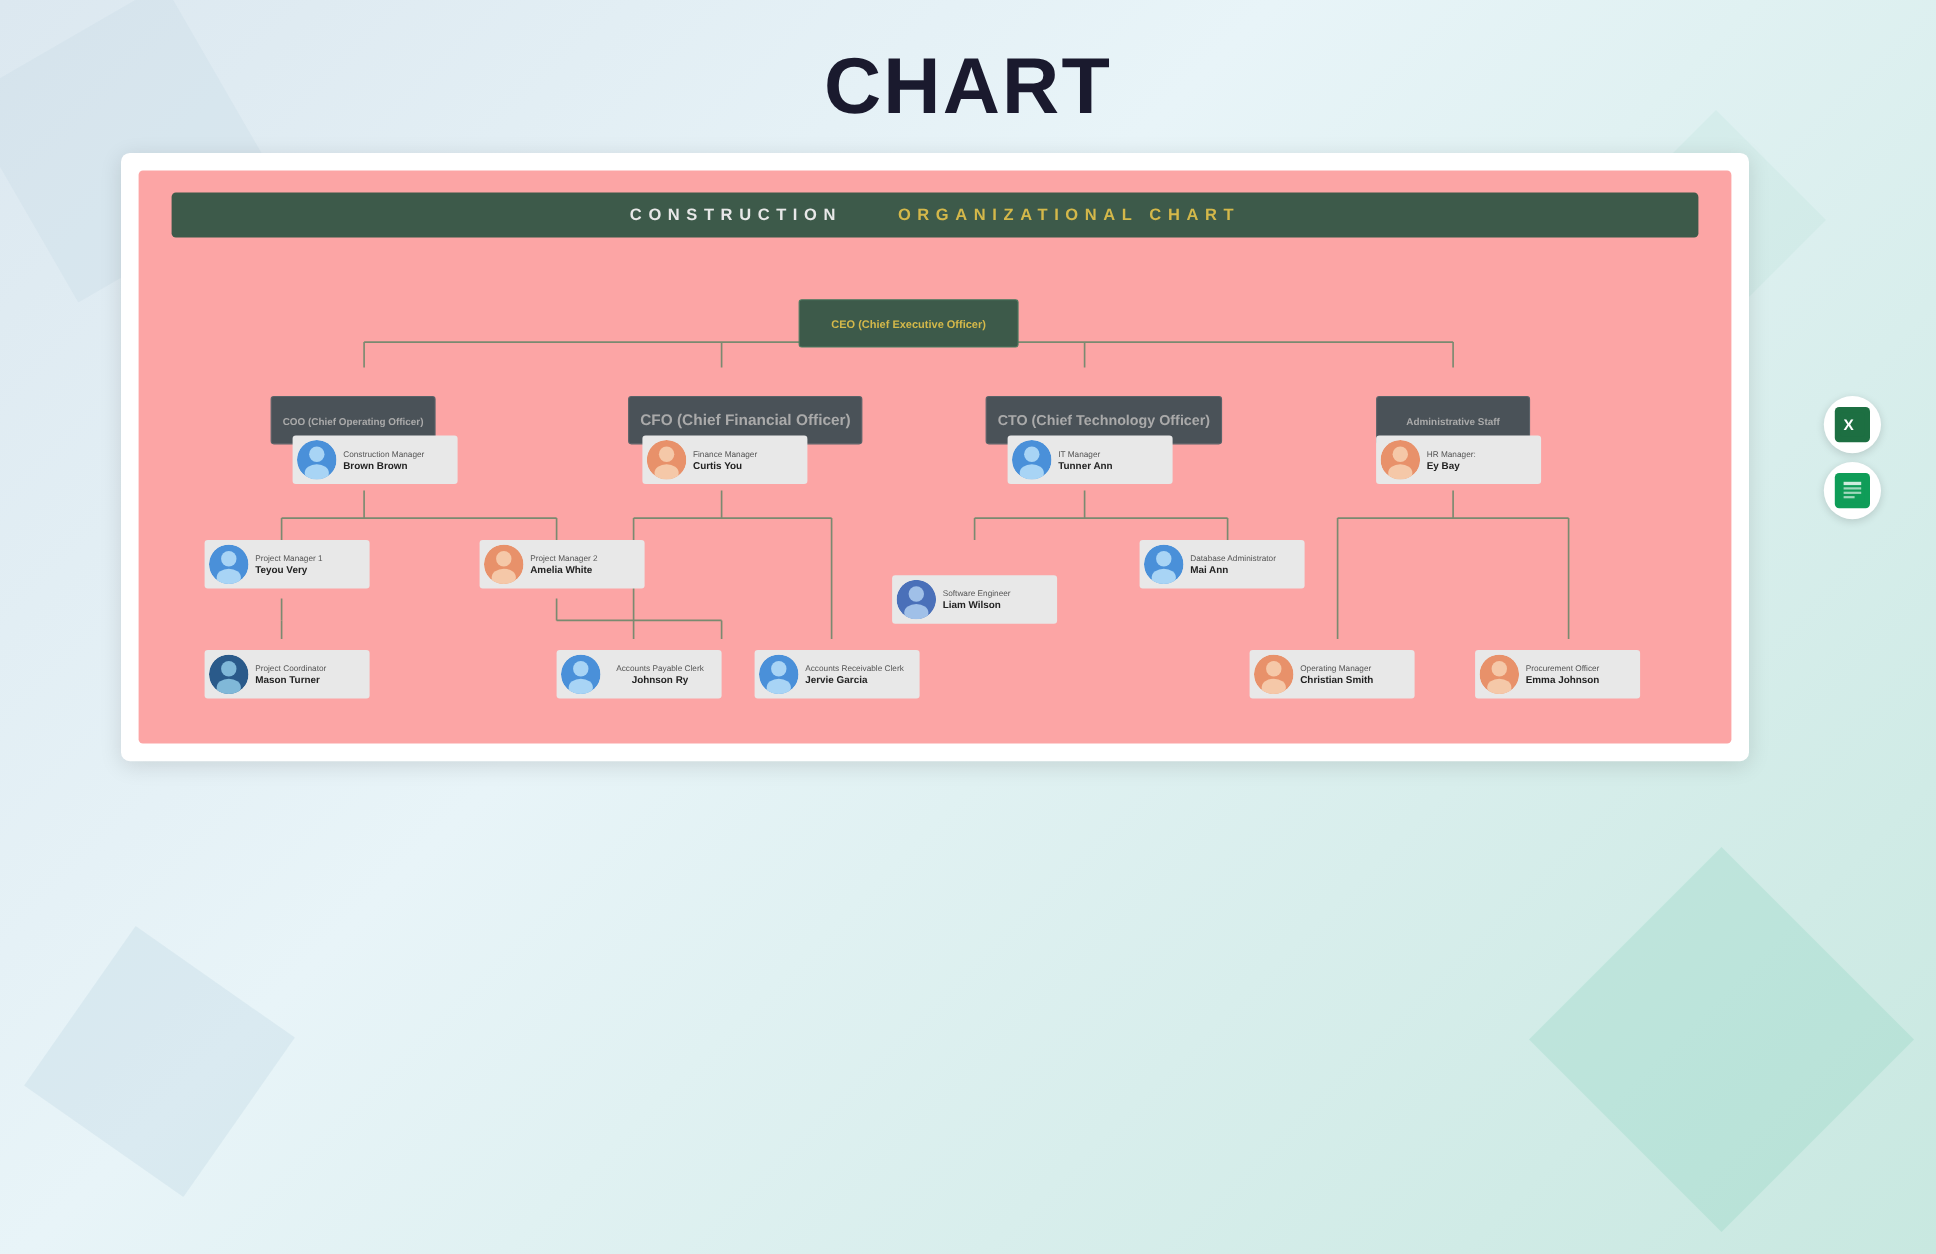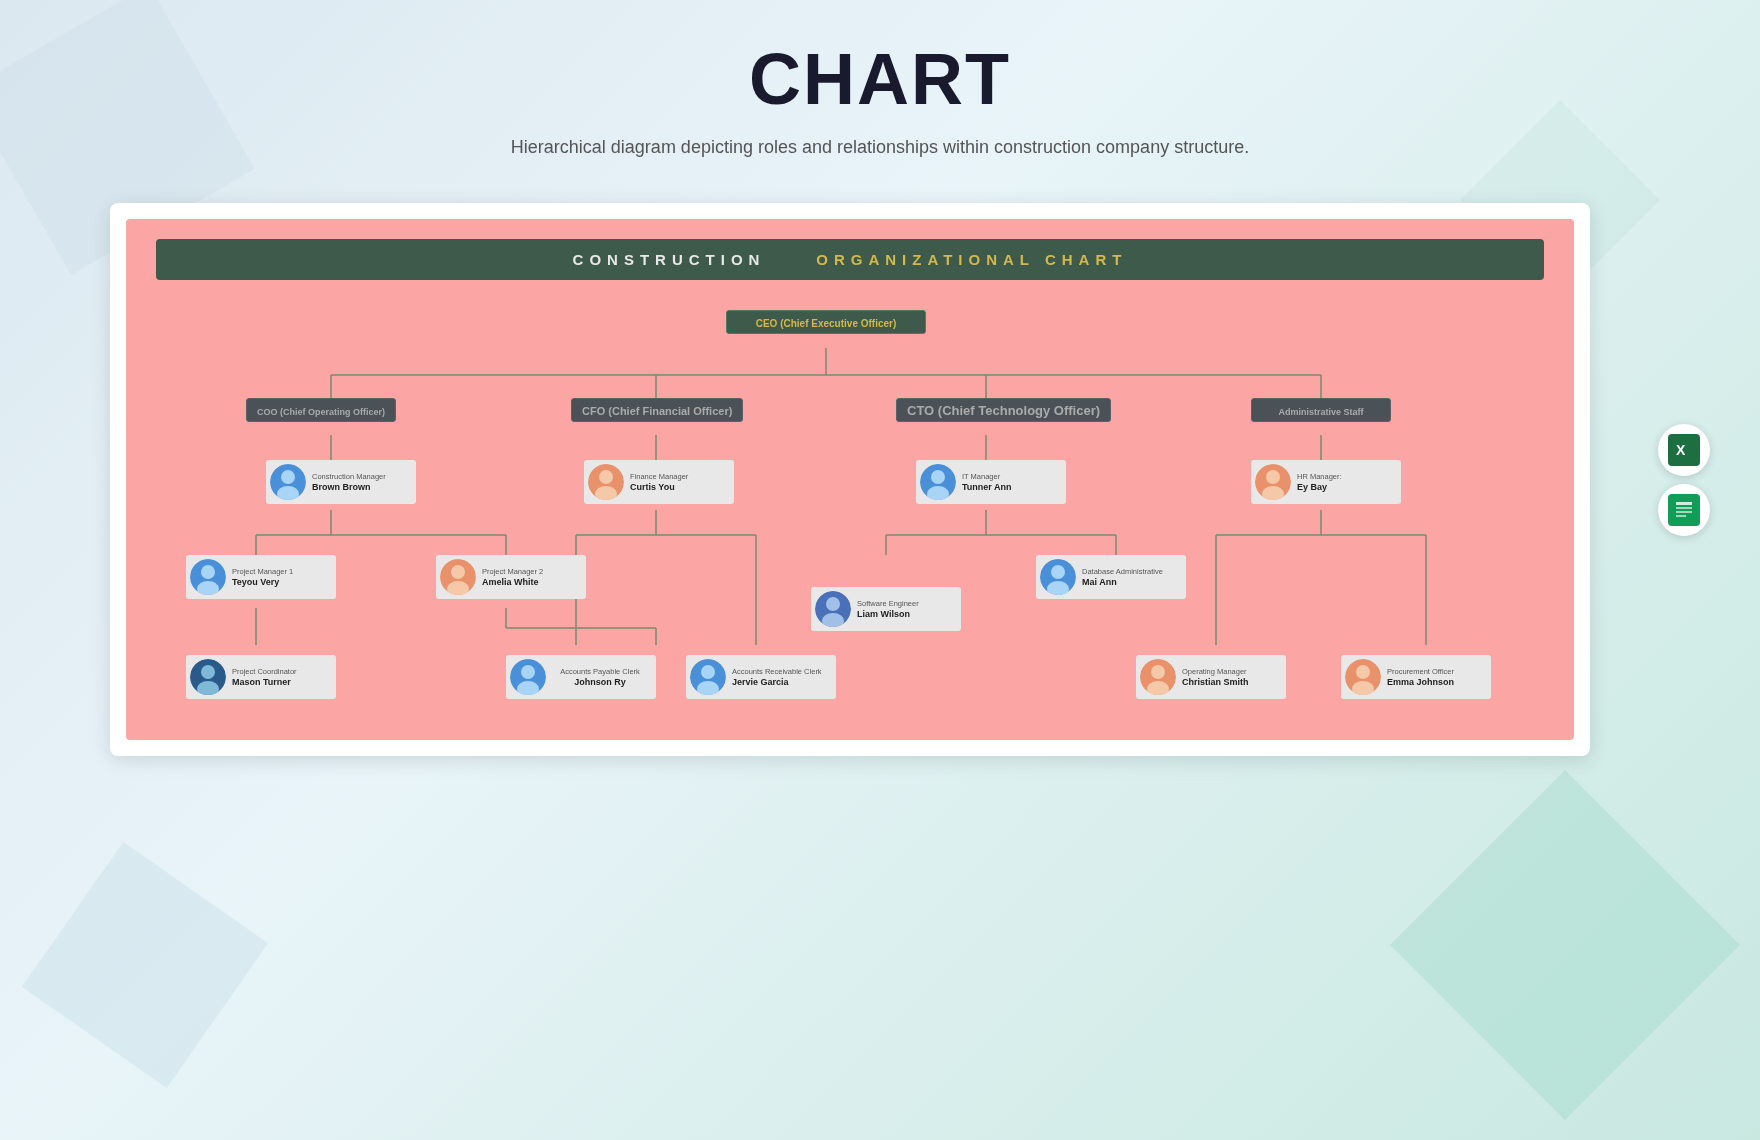--- a/index.html
+++ b/index.html
@@ -127,24 +127,25 @@
 
     .chart-header-text-yellow {
       color: #d4b84a;
     }
 
     
     .node-box {
       background: #4a5258;
       border: 1px solid #5a6268;
       border-radius: 3px;
-      padding: 2px 10px;
+      padding: 12px 10px;
       text-align: center;
       position: relative;
       min-width: 160px;
+      margin-top: 26px;
     }
 
     .node-box.ceo {
       background: #3d5a4a;
       border-color: #4d7a60;
       min-width: 200px;
     }
 
     .node-box.level2 {
       background: #4a5258;
@@ -282,21 +283,20 @@
 <div class="bg-shape bg-shape-bl"></div>
 <div class="bg-shape bg-shape-tr"></div>
 <div class="bg-shape bg-shape-br"></div>
 
 <div class="page-container">
 
   <div class="title-area">
     <div class="title-line2">
       <span class="main-title">CHART</span>
     </div>
-    <div class="subtitle">Hierarchical diagram depicting roles and relationships within construction company structure.</div>
   </div>
 
   <div style="position:relative; width: 1540px;">
     <div class="chart-wrapper">
       <div class="chart-inner">
 
         <div class="chart-header">
           <span class="chart-header-text-white">CONSTRUCTION</span>
           &nbsp;&nbsp;&nbsp;
           <span class="chart-header-text-yellow">ORGANIZATIONAL  CHART</span>
@@ -361,21 +361,21 @@
           </div>
 
           <div class="abs-node" style="left: 90px; top: 98px;">
             <div class="node-box level2" style="min-width:150px;">
               <span class="node-name" style="font-size:9px; color:#aaa;">COO (Chief Operating Officer)</span>
             </div>
           </div>
 
           <div class="abs-node" style="left: 415px; top: 98px;">
             <div class="node-box level2" style="min-width:150px;">
-              <span class="node-name" style="font-size:11px; color:#aaa;">CFO (Chief Financial Officer)</span>
+              <span class="node-name" style="font-size:14px; color:#aaa;">CFO (Chief Financial Officer)</span>
             </div>
           </div>
 
           <div class="abs-node" style="left: 740px; top: 98px;">
             <div class="node-box level2" style="min-width:150px;">
               <span class="node-name" style="font-size:13px; color:#aaa;">CTO (Chief Technology Officer)</span>
             </div>
           </div>
 
           <div class="abs-node" style="left: 1095px; top: 98px;">
@@ -499,21 +499,21 @@
           <div class="abs-node" style="left: 880px; top: 255px;">
             <div class="person-card">
               <div class="avatar">
                 <svg viewBox="0 0 36 36">
                     <circle cx="18" cy="18" r="18" fill="#4a90d9"></circle>
                     <circle cx="18" cy="13" r="7" fill="#a8d4f5"></circle>
                     <ellipse cx="18" cy="30" rx="11" ry="8" fill="#a8d4f5"></ellipse>
                   </svg>
               </div>
               <div class="person-info">
-                <div class="person-role">Database Administrative</div>
+                <div class="person-role">Database Administrator</div>
                 <div class="person-name">Mai Ann</div>
               </div>
             </div>
           </div>
 
           <div class="abs-node" style="left: 30px; top: 355px;">
             <div class="person-card">
               <div class="avatar">
                 <svg viewBox="0 0 36 36">
                     <circle cx="18" cy="18" r="18" fill="#2a5a8a"></circle>

